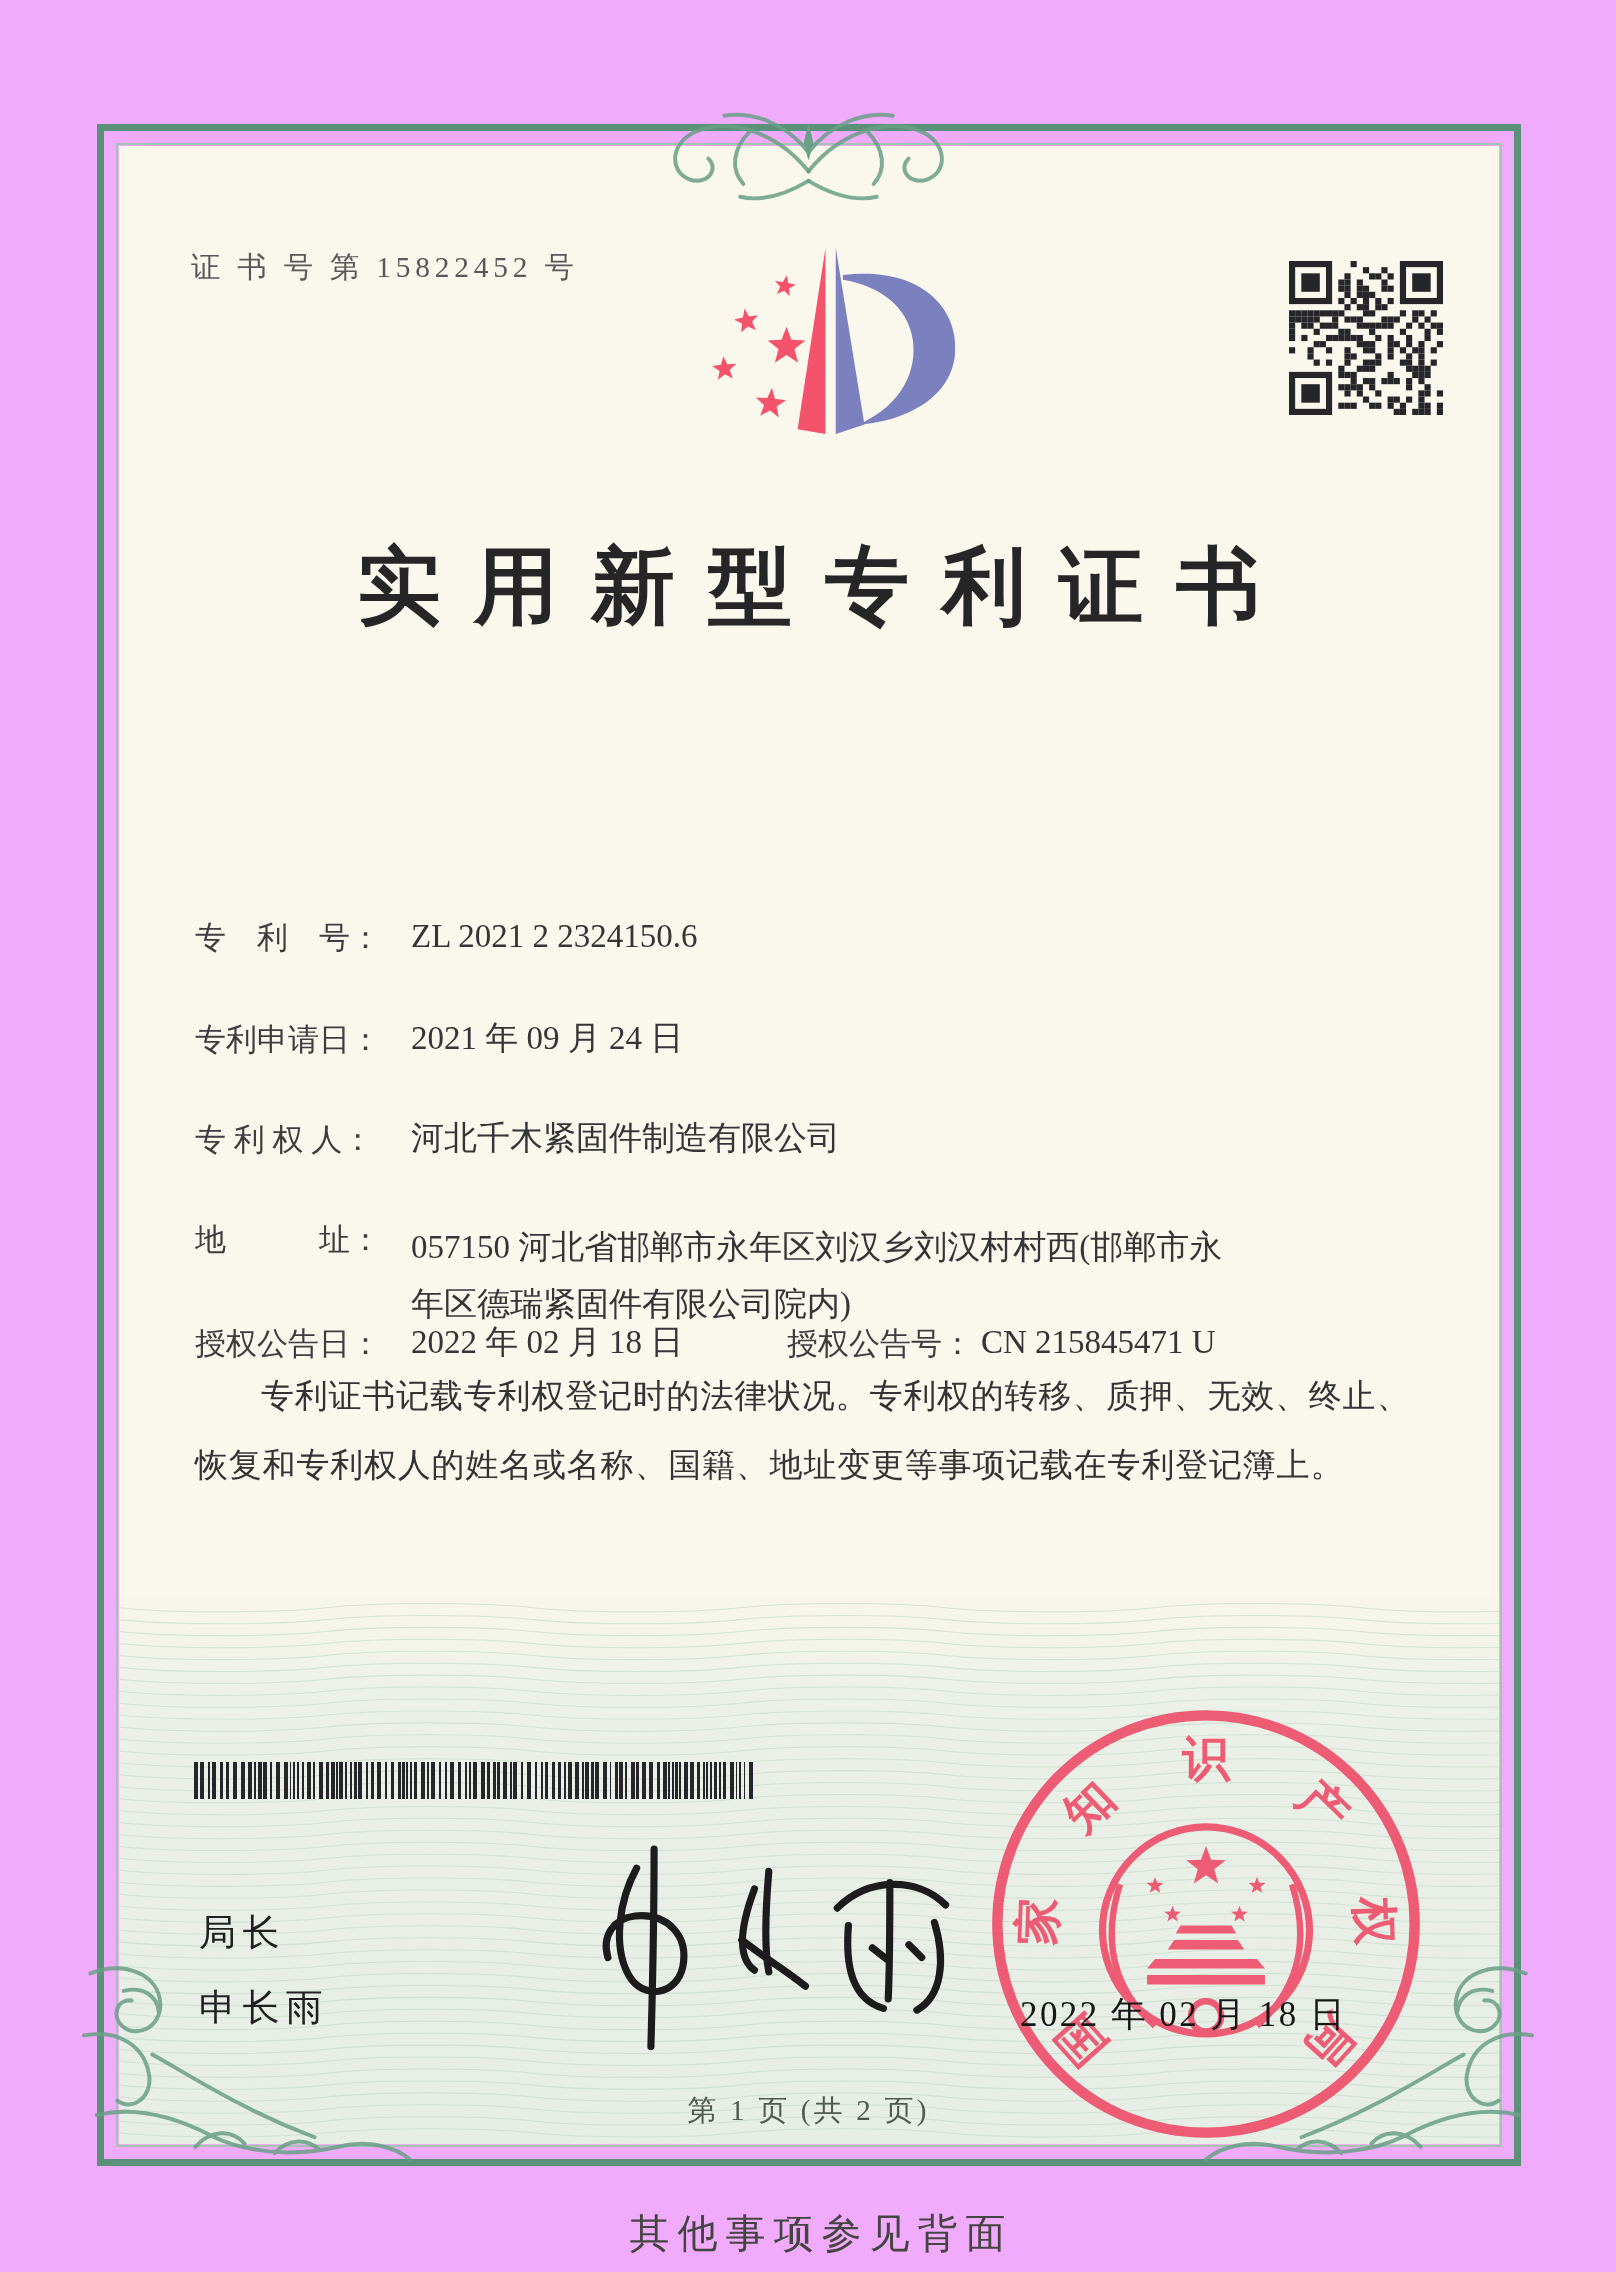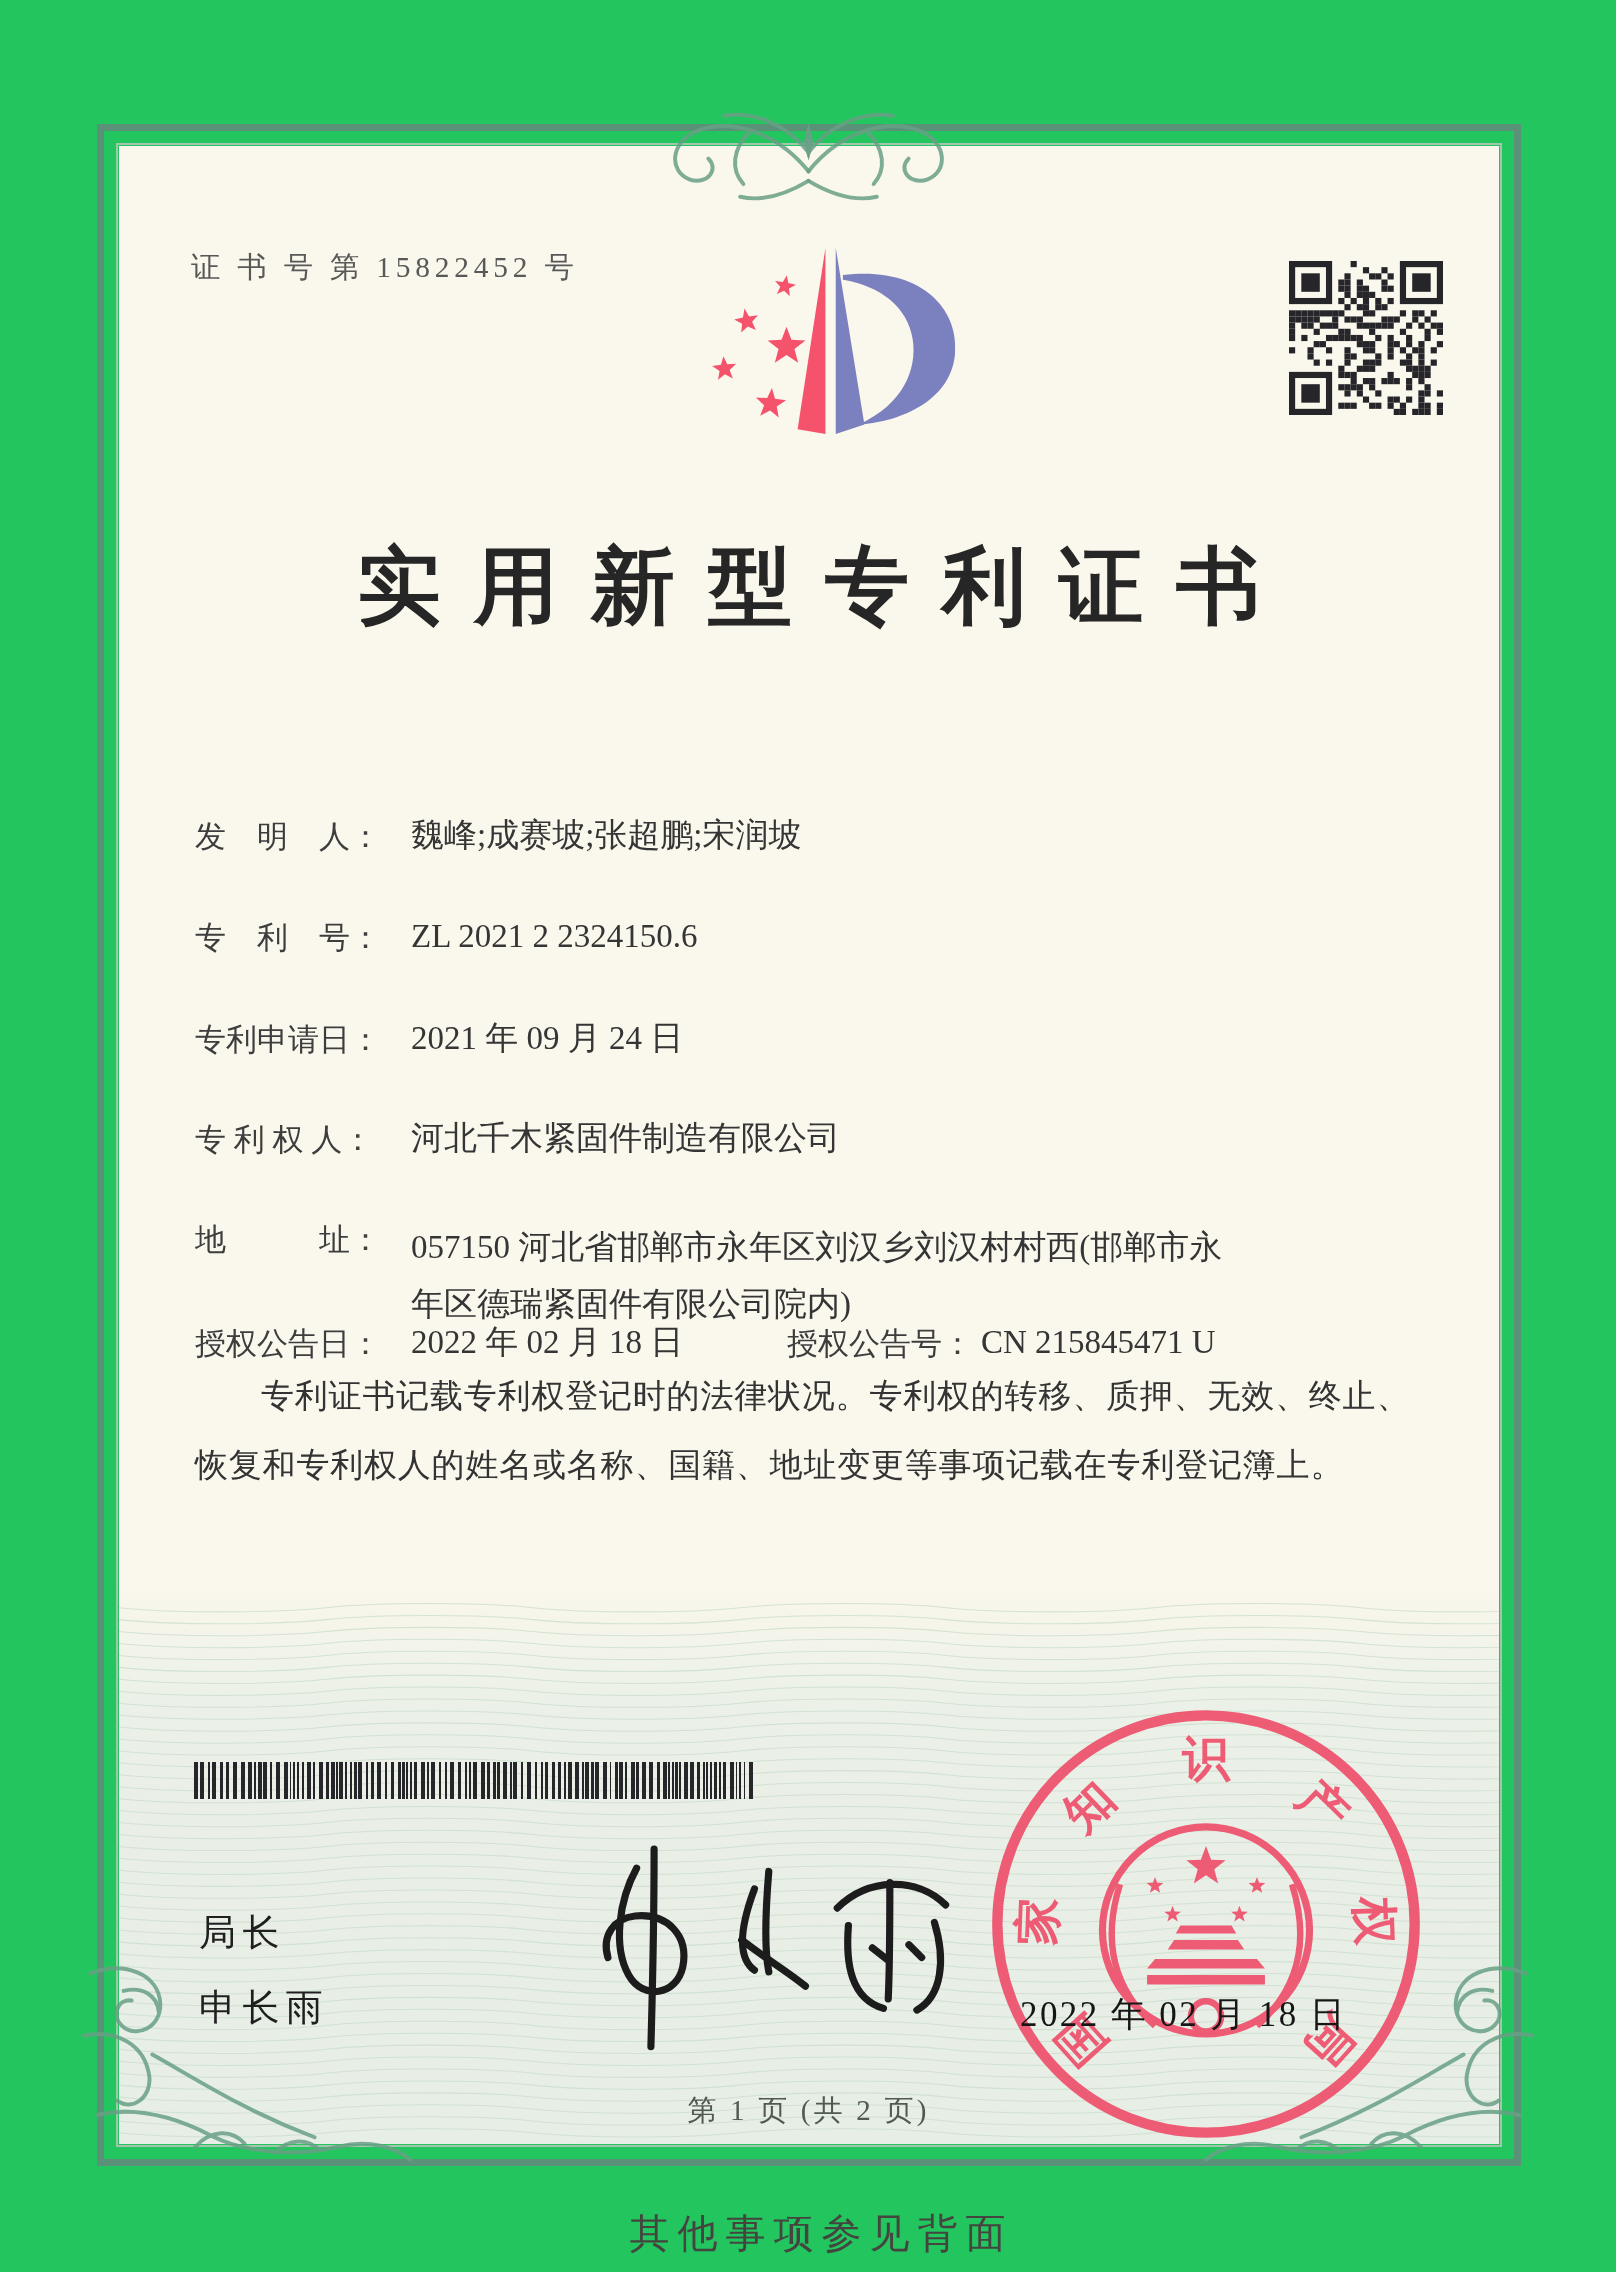--- a/index.html
+++ b/index.html
@@ -1,16 +1,16 @@
 <!DOCTYPE html>
 <html style="font-size:12.7px"><head>
 <meta charset="utf-8">
 <style>
   html,body{margin:0;padding:0;background:#e8e3d6;}
-  .page{position:relative;width:1617px;height:2273px;background:#22c55e;overflow:hidden;
+  .page{position:relative;width:1617px;height:2273px;background:#f0abfc;overflow:hidden;
         font-family:"Liberation Serif","DejaVu Serif",serif;color:#3a3a3a;}
   
   .inner-bg{position:absolute;left:119px;top:146px;width:1380px;height:1997px;background:#faf7ec;z-index:0;}
   .band{position:absolute;left:119px;top:1587px;width:1380px;height:557px;z-index:1;
         background:linear-gradient(180deg,rgba(233,240,231,0) 0,rgba(233,240,231,.85) 111px,#e9efe6 255px,#e7eee5 100%);}
   #waves{position:absolute;left:119px;top:1587px;z-index:1;}
   .frame-outer{position:absolute;left:97px;top:124px;width:1424px;height:2042px;
         border:7.2px solid #5b9179;box-sizing:border-box;z-index:2;}
   .frame-inner{position:absolute;left:116px;top:143px;width:1386px;height:2004px;
         border:2.4px solid #a3c5ae;box-sizing:border-box;z-index:2;}
@@ -360,24 +360,20 @@
       <rect x="17" y="24" width="1" height="1" fill="#26262a"></rect>
       <rect x="18" y="24" width="1" height="1" fill="#26262a"></rect>
       <rect x="20" y="24" width="1" height="1" fill="#26262a"></rect>
       <rect x="21" y="24" width="1" height="1" fill="#26262a"></rect>
       <rect x="22" y="24" width="1" height="1" fill="#26262a"></rect>
       <rect x="24" y="24" width="1" height="1" fill="#26262a"></rect>
     </svg>
 
   <div class="title">实用新型专利证书</div>
 
-  <div class="row" style="top:816px">
-    <span class="rlabel">发　明　人：</span>
-    <span class="rvalue single">魏峰;成赛坡;张超鹏;宋润坡</span>
-  </div>
   <div class="row" style="top:917px">
     <span class="rlabel">专　利　号：</span>
     <span class="rvalue single">ZL 2021 2 2324150.6</span>
   </div>
   <div class="row" style="top:1019px">
     <span class="rlabel">专利申请日：</span>
     <span class="rvalue single">2021 年 09 月 24 日</span>
   </div>
   <div class="row" style="top:1119px">
     <span class="rlabel">专 利 权 人：</span>

